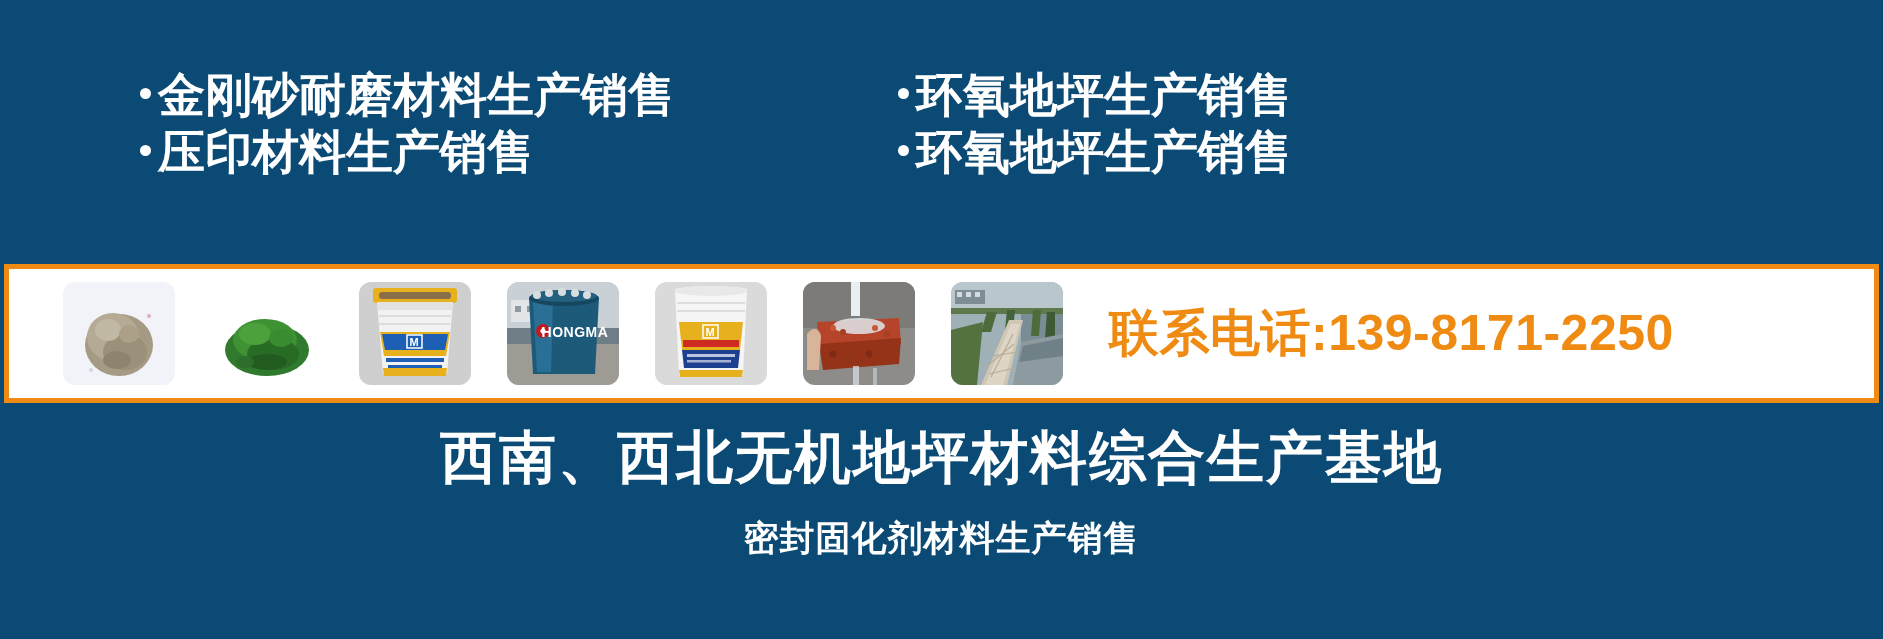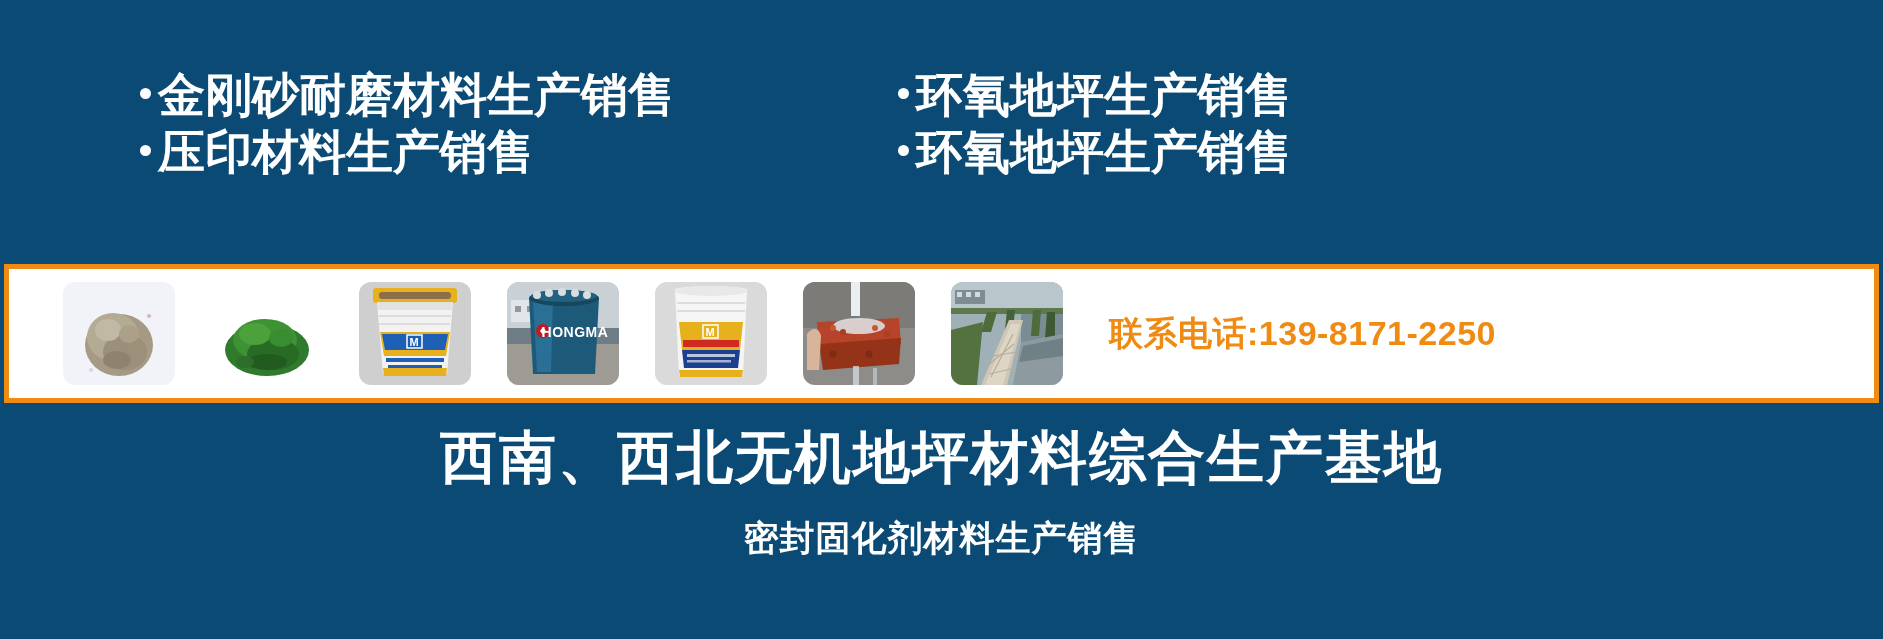--- a/index.html
+++ b/index.html
@@ -93,21 +93,21 @@
     overflow: hidden;
     position: relative;
     background: #ffffff;
     flex: 0 0 auto;
   }
   .thumb svg { display: block; width: 112px; height: 103px; }
 
   .phone {
     margin-left: 46px;
     color: #ef8b12;
-    font-size: 34px;
+    font-size: 50px;
     font-weight: bold;
     white-space: nowrap;
     letter-spacing: 0.5px;
   }
 
   
   .bottom {
     position: absolute;
     left: 0;
     top: 379px;

